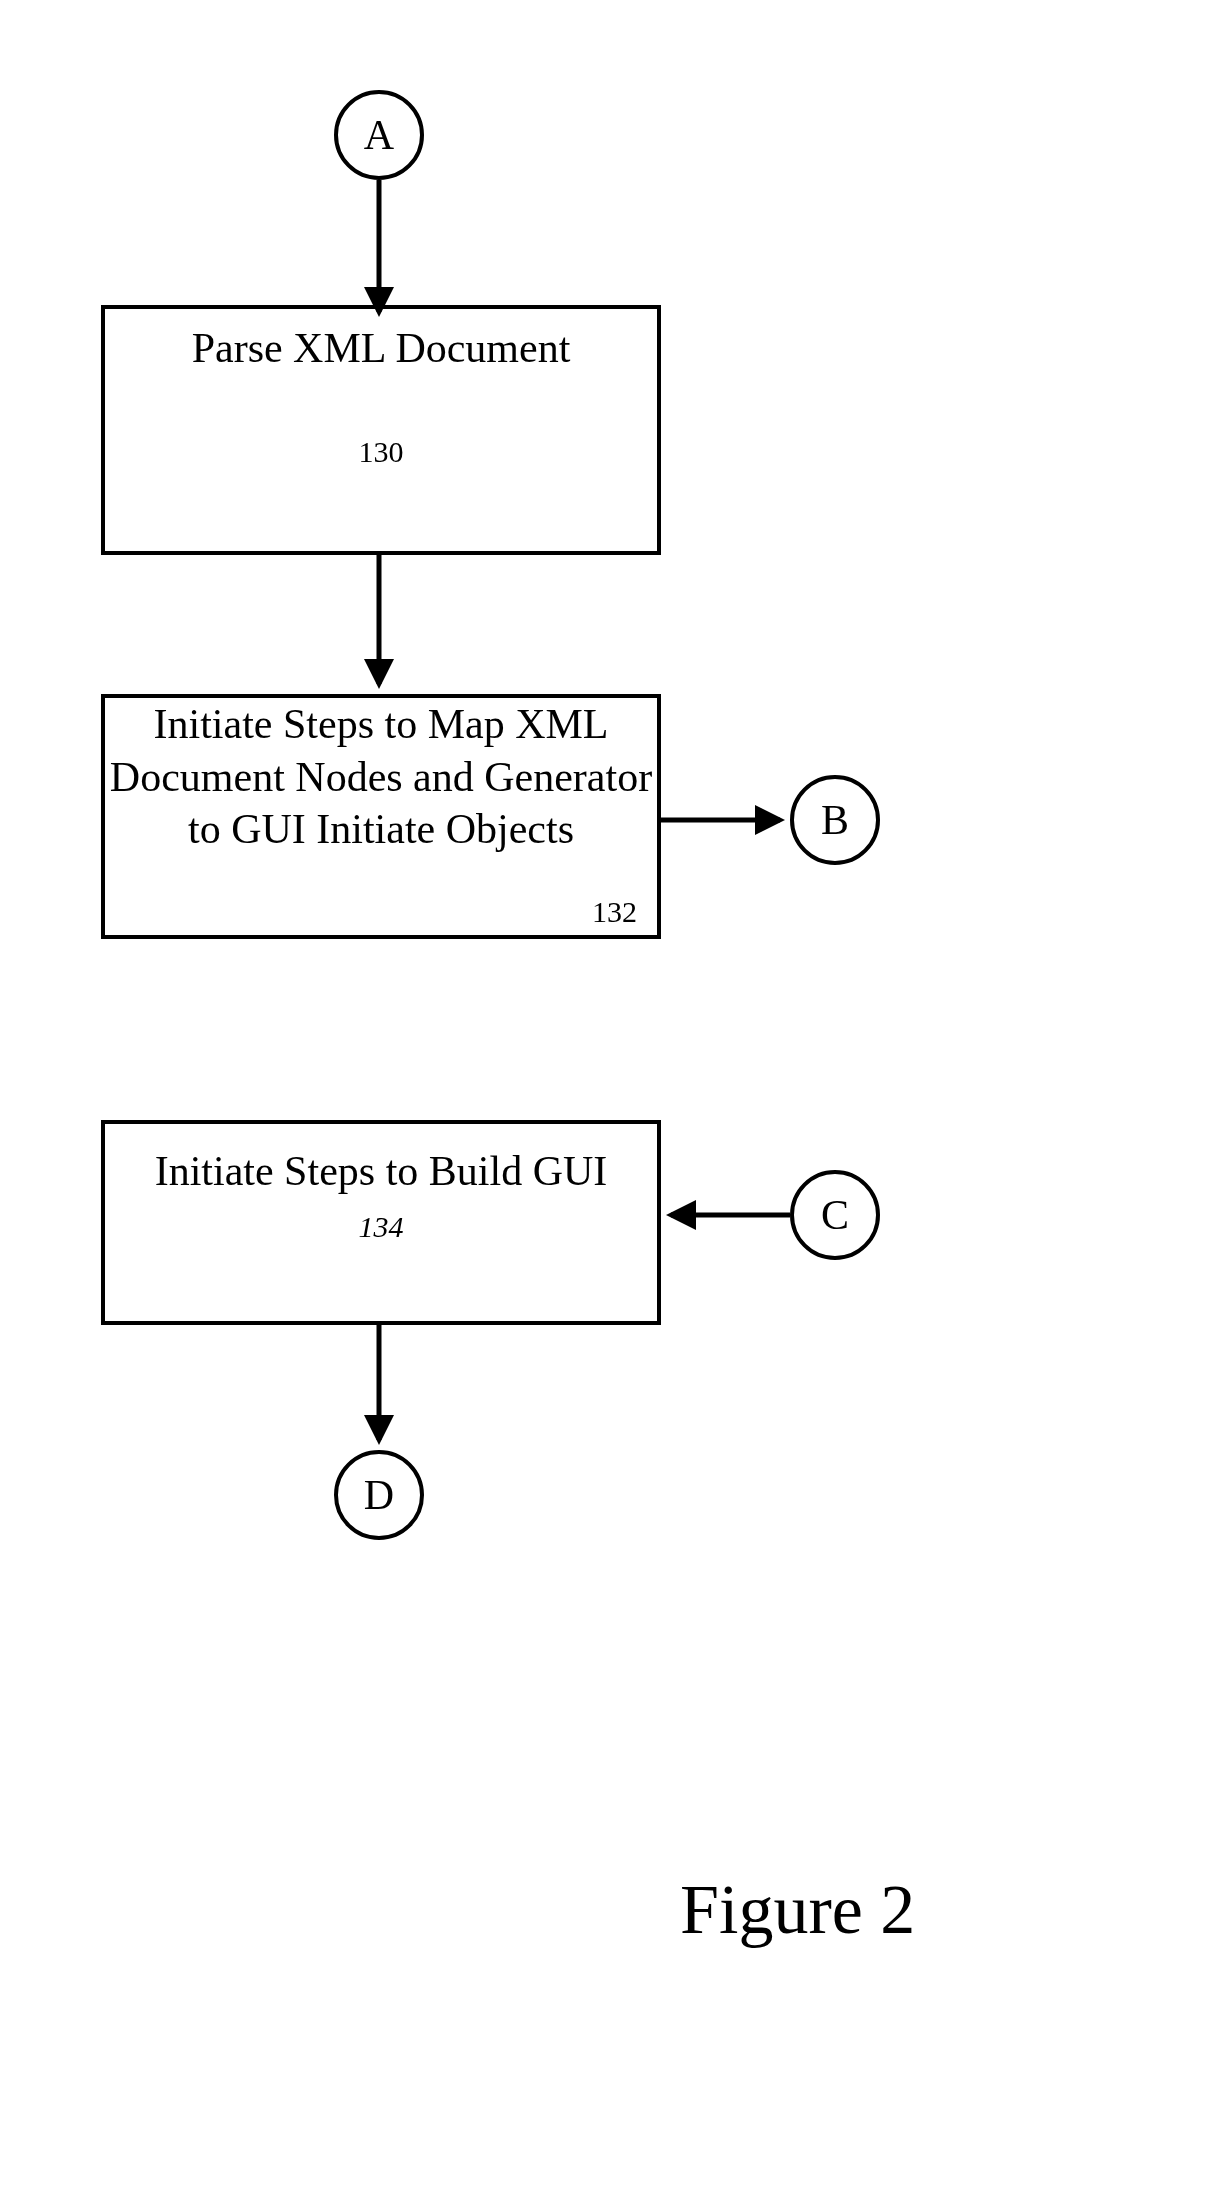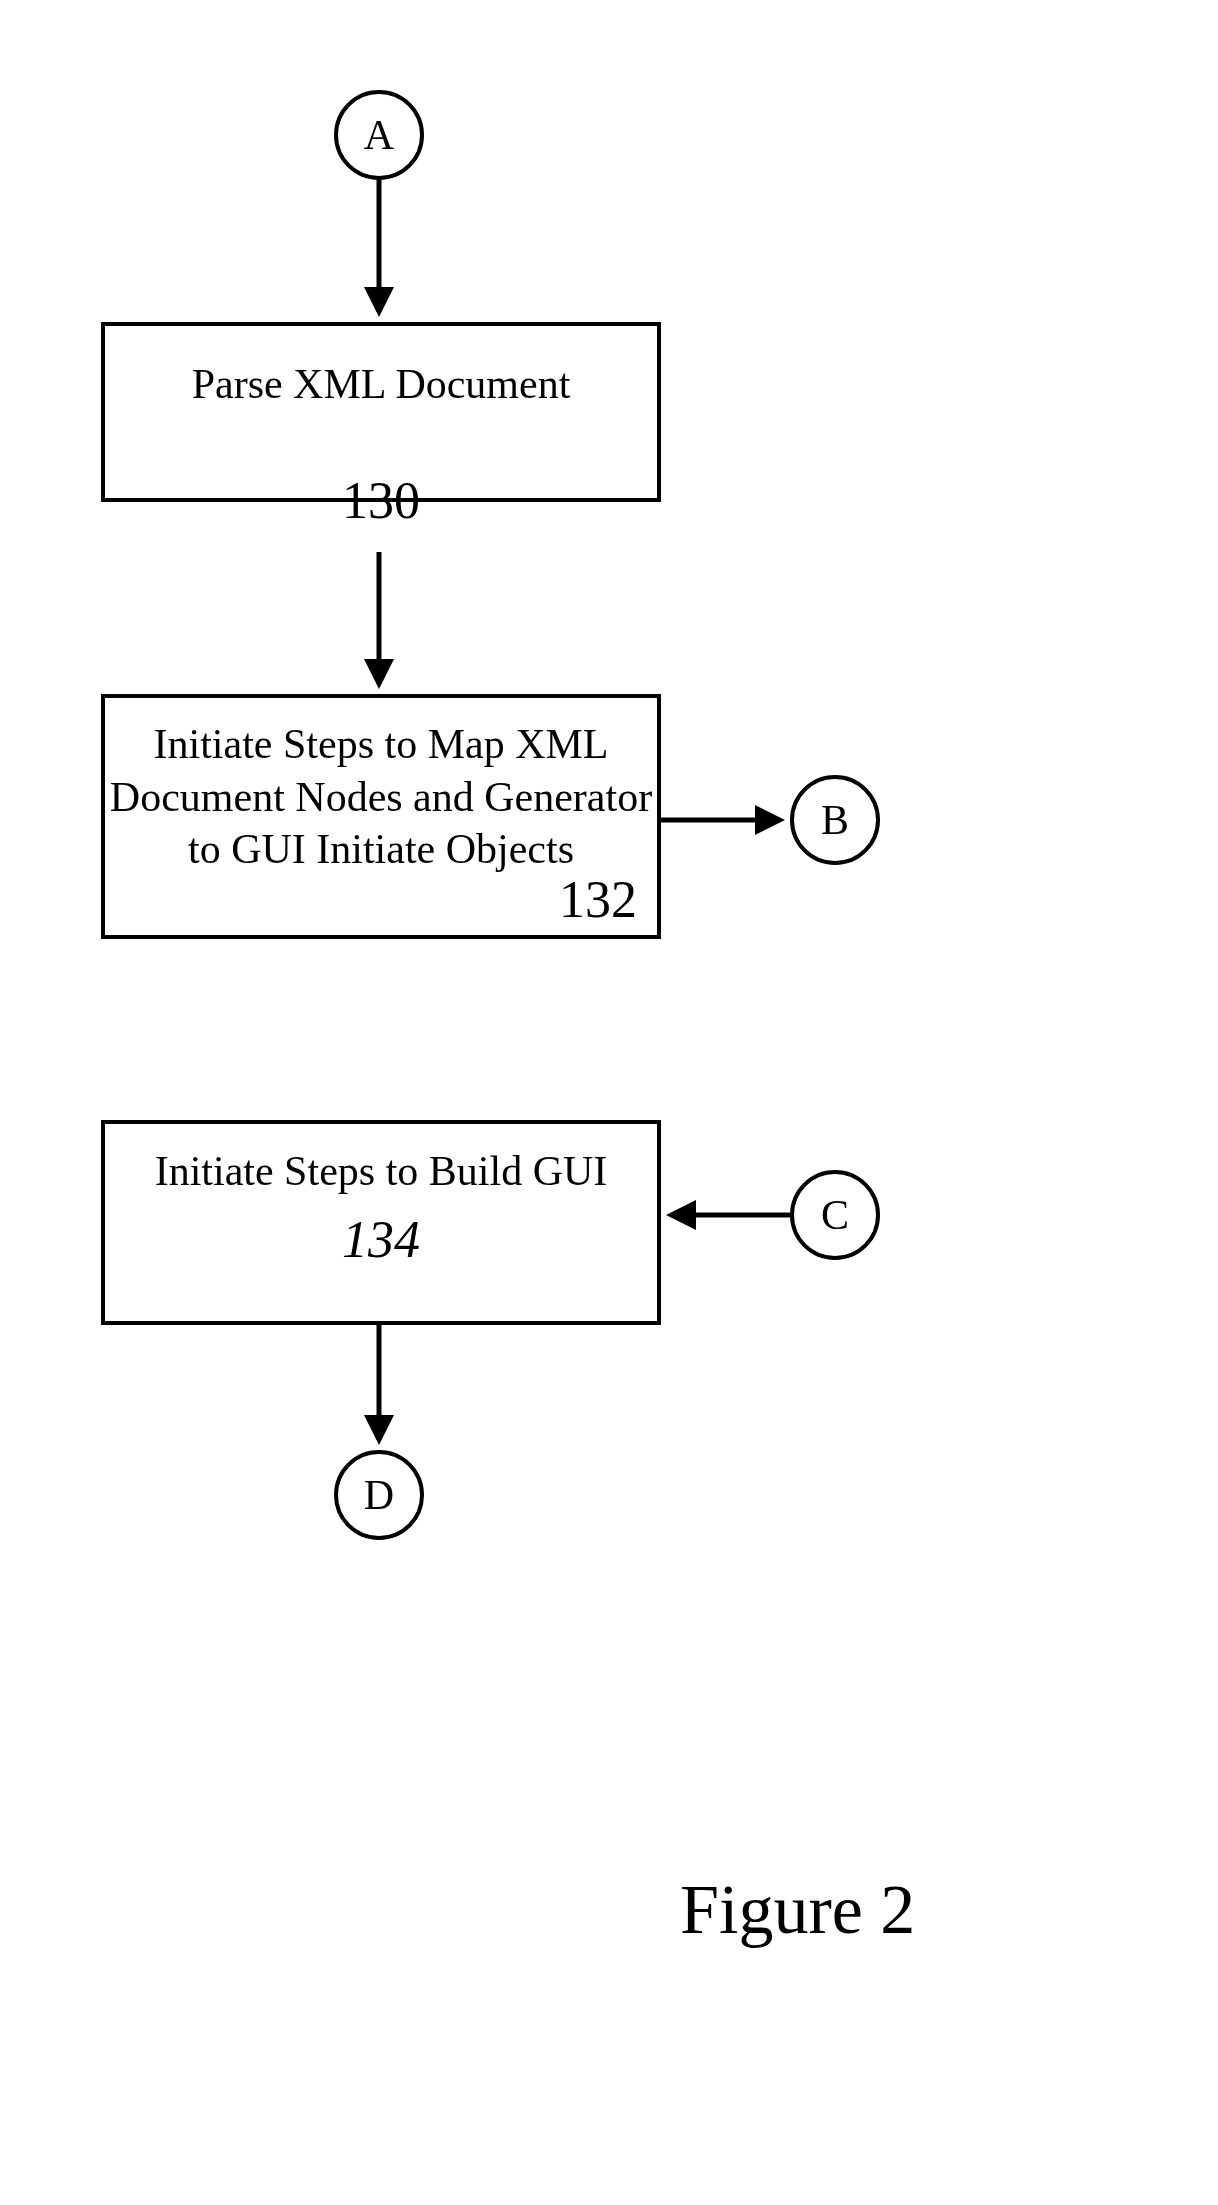--- a/index.html
+++ b/index.html
@@ -19,21 +19,21 @@
     border: 4px solid #000;
     box-sizing: border-box;
     text-align: center;
     background: #ffffff;
   }
   .box-text {
     font-size: 42px;
     line-height: 1.25;
   }
   .box-num {
-    font-size: 52px;
+    font-size: 30px;
   }
   .conn {
     position: absolute;
     border: 4px solid #000;
     border-radius: 50%;
     box-sizing: border-box;
     display: flex;
     align-items: center;
     justify-content: center;
     font-size: 42px;
@@ -54,26 +54,26 @@
 </style>
 </head>
 <body>
 
 <div class="canvas">
 
   <div class="conn" style="left:334px; top:90px; width:90px; height:90px;">
     <span>A</span>
   </div>
 
-  <div class="box" style="left:101px; top:322px; width:560px; height:180px; padding-top:32px;">
+  <div class="box" style="left:101px; top:305px; width:560px; height:250px; padding-top:13px;">
     <div class="box-text">Parse XML Document</div>
     <div class="box-num" style="margin-top:60px;">130</div>
   </div>
 
-  <div class="box" style="left:101px; top:694px; width:560px; height:245px; padding-top:20px;">
+  <div class="box" style="left:101px; top:694px; width:560px; height:245px; ">
     <div class="box-text">Initiate Steps to Map XML</div>
     <div class="box-text">Document Nodes and Generator</div>
     <div class="box-text">to GUI Initiate Objects</div>
     <div class="box-num" style="position:absolute; right:20px; bottom:6px;margin-top:20px;">132</div>
   </div>
 
   <div class="conn" style="left:790px; top:775px; width:90px; height:90px;">
     <span>B</span>
   </div>
 

